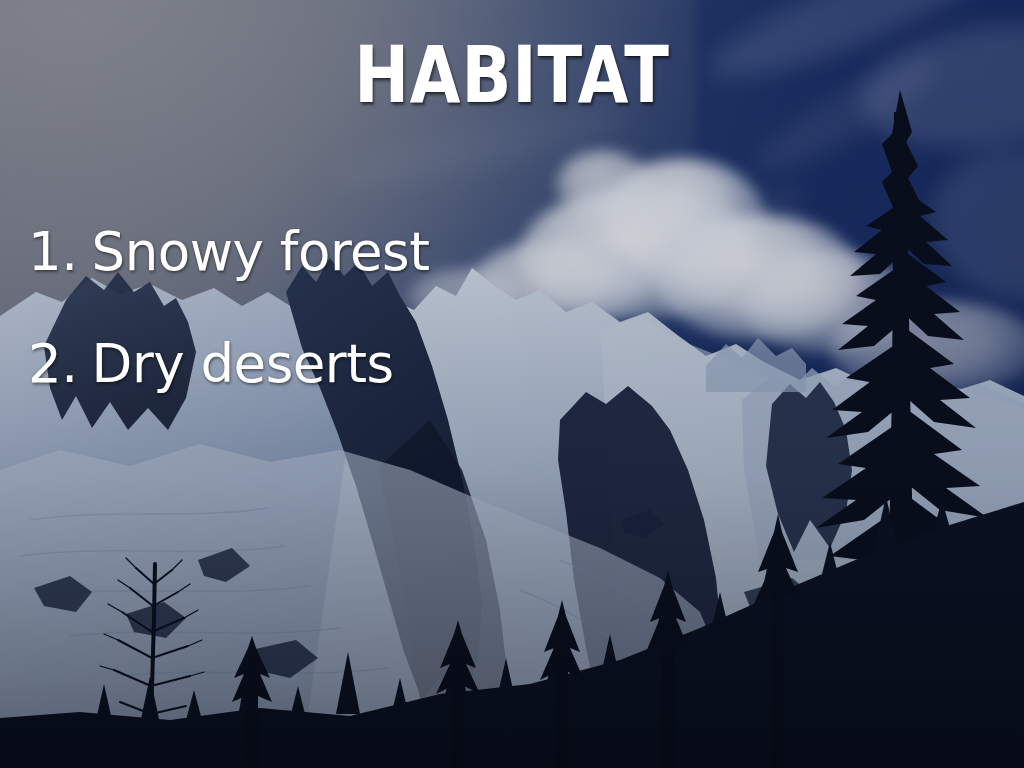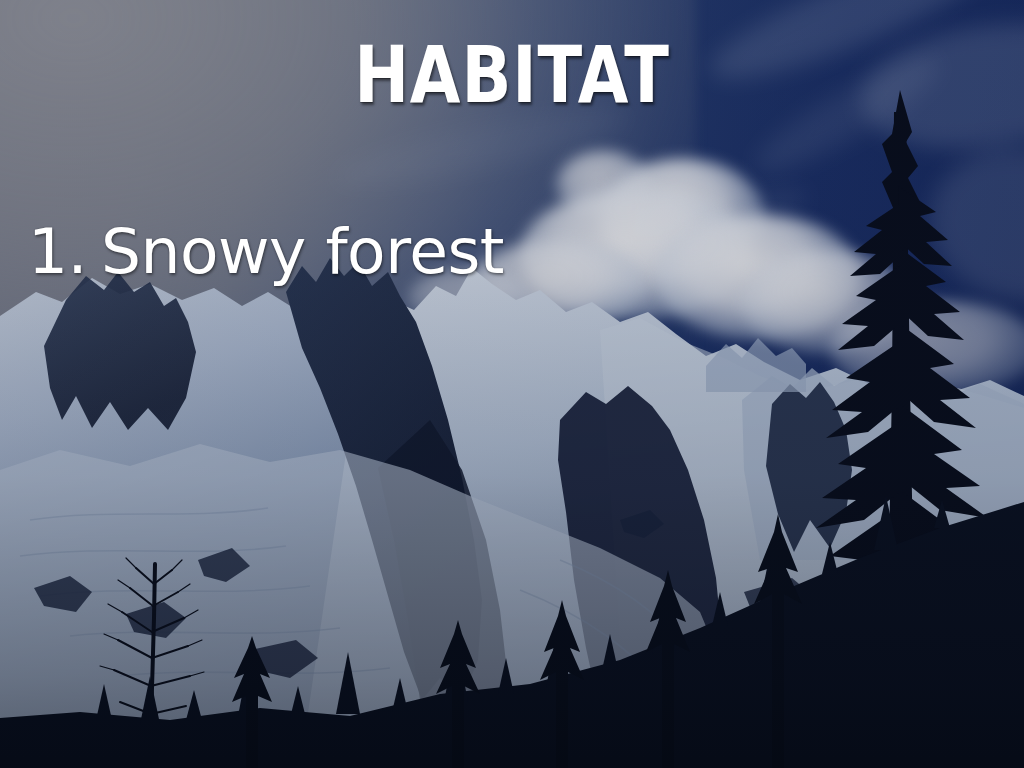--- a/index.html
+++ b/index.html
@@ -163,21 +163,21 @@
     left: 28px;
     top: 196px;
     margin: 0;
     padding: 0;
     list-style: none;
   }
   .bullet-item {
     color: #ffffff;
     font-family: "DejaVu Sans", sans-serif;
     font-weight: 400;
-    font-size: 63px;
+    font-size: 53px;
     line-height: 112px;
     letter-spacing: -0.5px;
     white-space: nowrap;
     text-shadow:
       1px 2px 3px rgba(0,0,0,0.42),
       0 0 2px rgba(0,0,0,0.25);
   }
   .bullet-num { margin-right: 14px; }
 </style>
 </head>
@@ -402,16 +402,19 @@
   </div>
 
   <div class="content">
 
     <div class="slide-title">HABITAT</div>
 
     <ul class="bullet-list">
       <li class="bullet-item">
         <span class="bullet-num">1.</span><span class="bullet-text">Snowy forest</span>
       </li>
+      <li class="bullet-item">
+        <span class="bullet-num">2.</span><span class="bullet-text">Dry deserts</span>
+      </li>
     </ul>
 
   </div>
 </div>
 
 </body></html>

